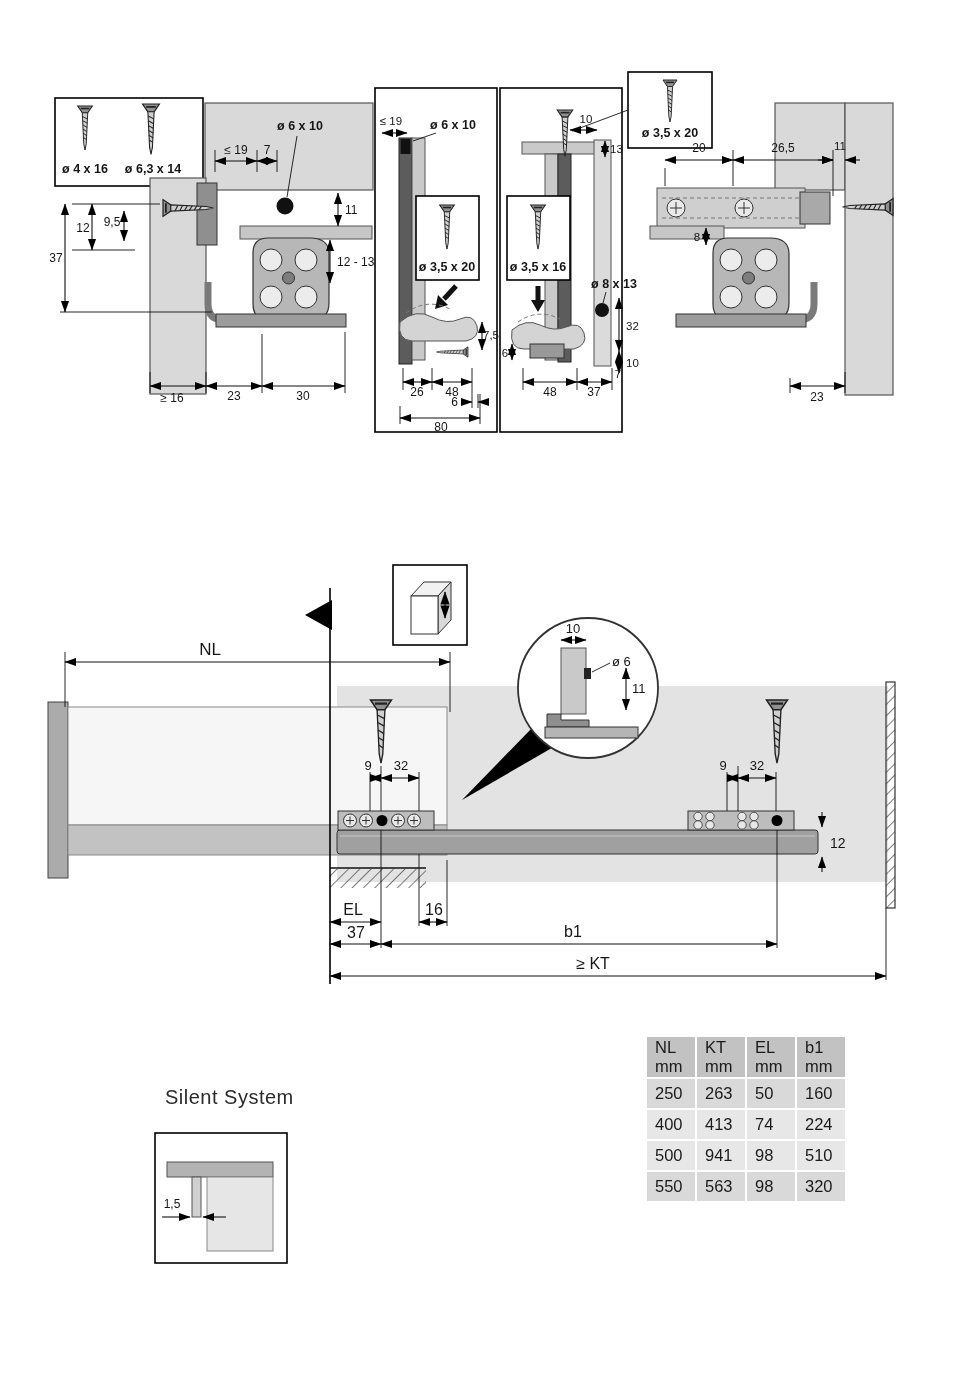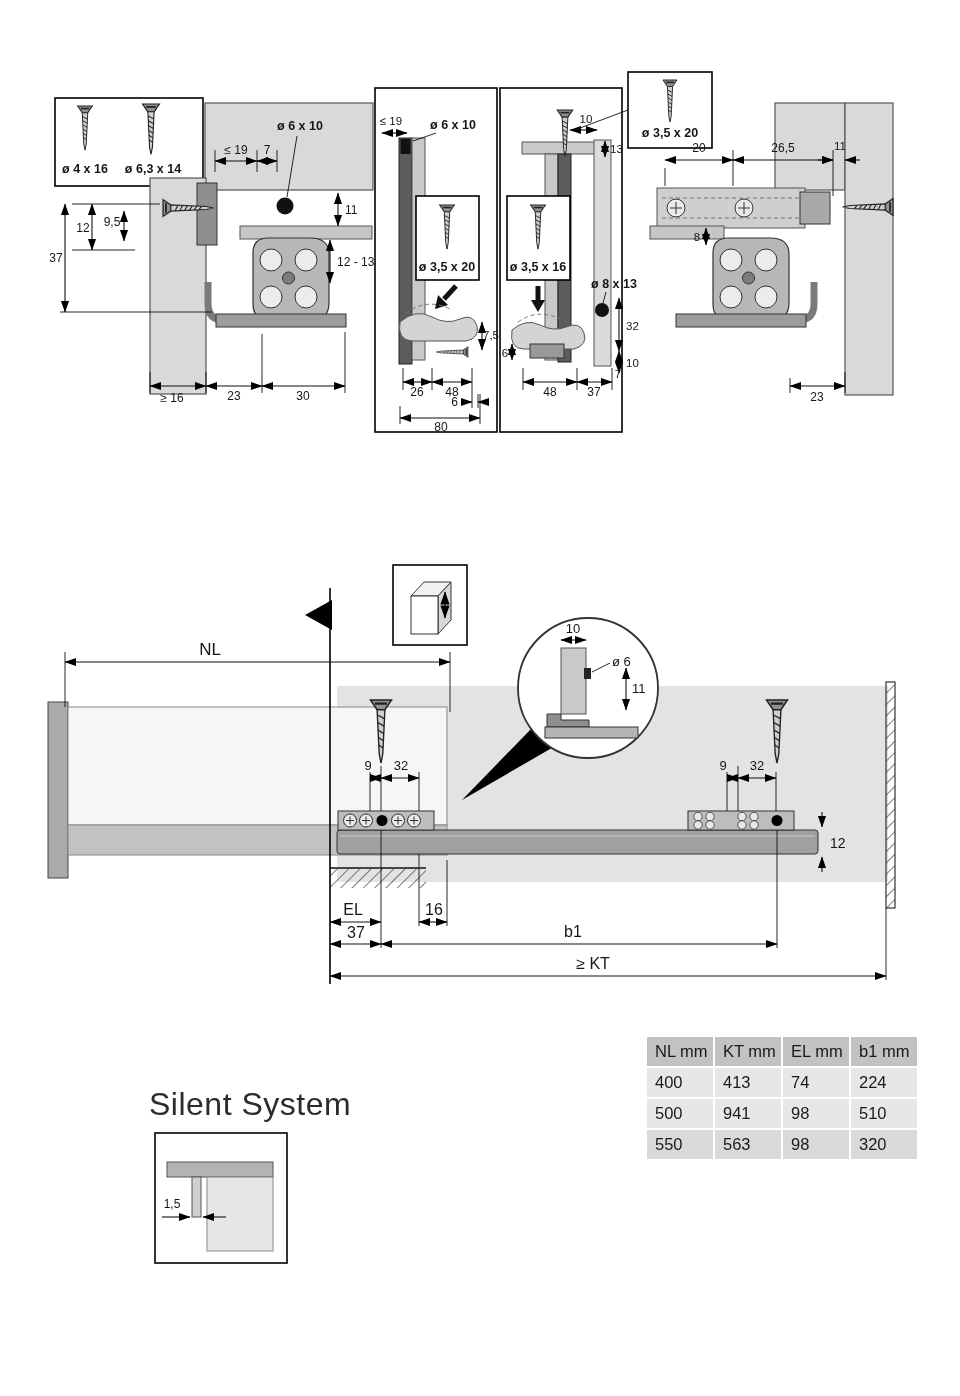--- a/index.html
+++ b/index.html
@@ -13,23 +13,23 @@
   svg text{font-family:"Liberation Sans",sans-serif;fill:#161616}
   .dim{font-size:12px}
   .d11{font-size:11.5px}
   .d13{font-size:13px}
   .lbl{font-size:12.5px;font-weight:bold}
   .big{font-size:16px}
   .box{fill:#fff;stroke:#000;stroke-width:1.6}
   .ln{stroke:#111;stroke-width:1.1;fill:none}
   .ext{stroke:#111;stroke-width:0.9;fill:none}
   .board{fill:#d9d9d9;stroke:#555;stroke-width:1.2}
-  .silent-title{position:absolute;left:149px;top:1086px;font-size:32px;color:#2b2b2b;letter-spacing:.5px}
+  .silent-title{position:absolute;left:165px;top:1086px;font-size:20px;color:#2b2b2b;letter-spacing:.5px}
   .spec-table{position:absolute;left:645px;top:1035px;border-collapse:separate;border-spacing:2px}
-  .spec-table th,.spec-table td{width:66px;height:29px;text-align:left;padding:1px 4px 1px 8px;font-size:16.5px;color:#1a1a1a;font-weight:normal}
+  .spec-table th,.spec-table td{width:48px;height:29px;text-align:left;padding:1px 4px 1px 8px;font-size:16.5px;color:#1a1a1a;font-weight:normal}
   .spec-table th{background:#c2c2c2}
   .spec-table td{background:#d9d9d9}
   .spec-table tr.alt td{background:#e7e7e7}
 </style>
 </head>
 <body>
 
 <div class="stage">
 
 <svg id="svg-top" width="960" height="470" viewBox="0 0 960 470">
@@ -393,20 +393,26 @@
 <table class="spec-table">
   <thead>
     <tr>
       <th>NL mm</th>
       <th>KT mm</th>
       <th>EL mm</th>
       <th>b1 mm</th>
     </tr>
   </thead>
   <tbody>
+    <tr>
+      <td>250</td>
+      <td>263</td>
+      <td>50</td>
+      <td>160</td>
+    </tr>
     <tr class="alt">
       <td>400</td>
       <td>413</td>
       <td>74</td>
       <td>224</td>
     </tr>
     <tr class="alt">
       <td>500</td>
       <td>941</td>
       <td>98</td>

